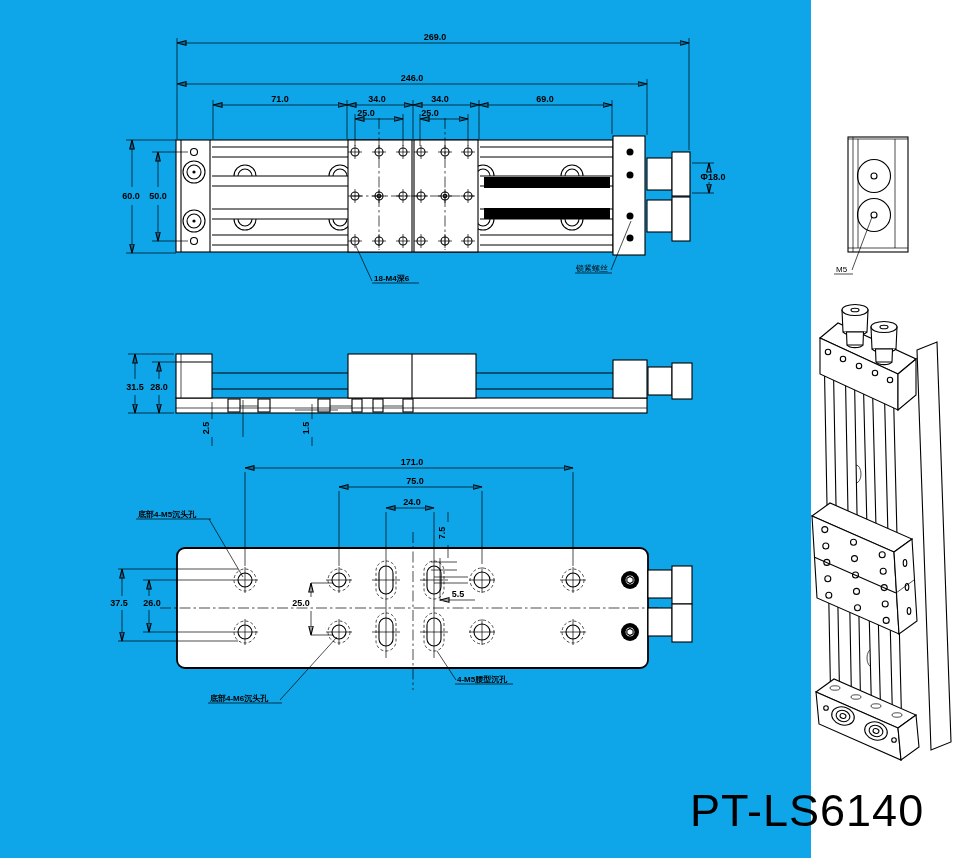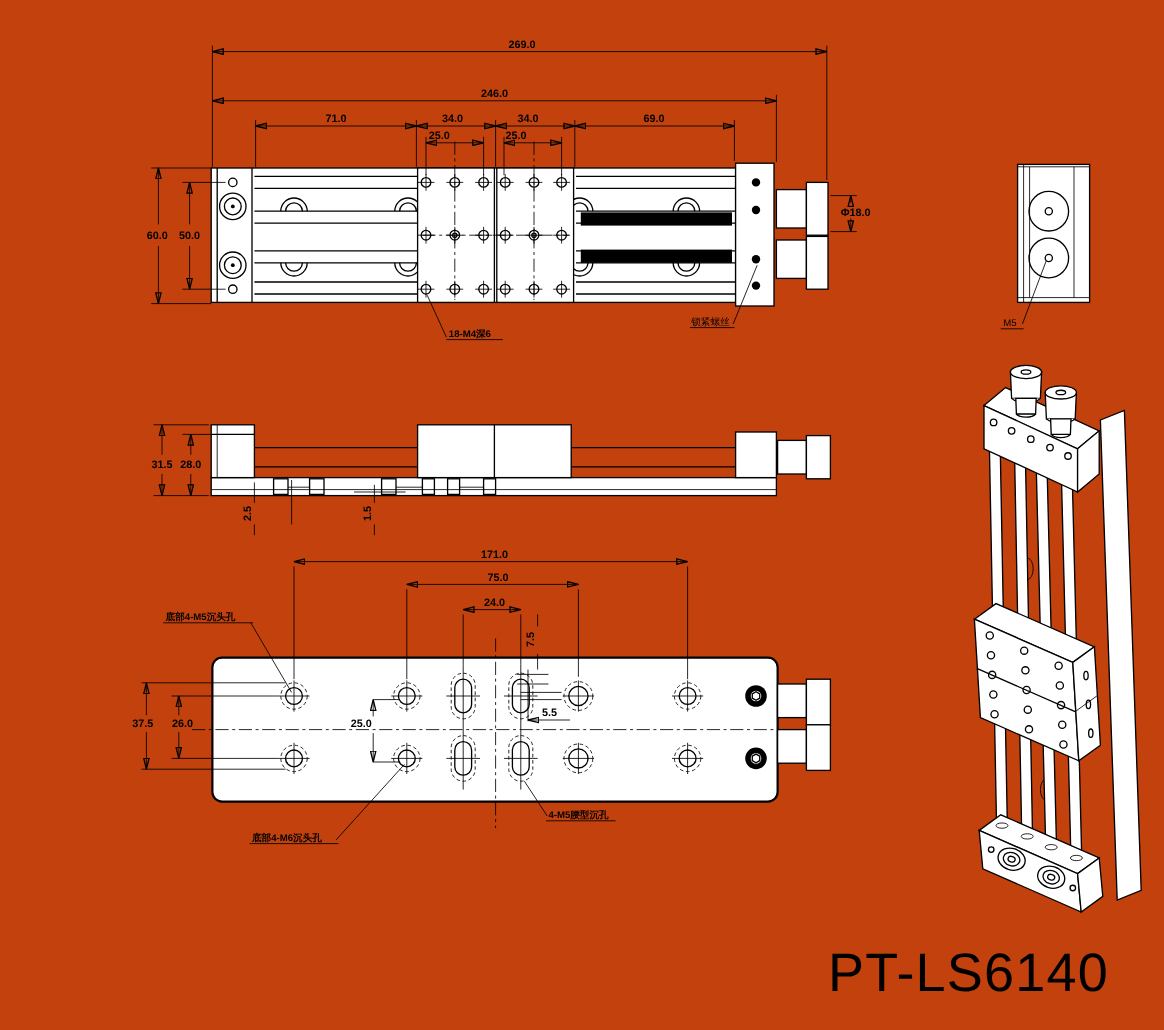--- a/index.html
+++ b/index.html
@@ -1,16 +1,16 @@
 <!DOCTYPE html>
 <html><head>
 <meta charset="utf-8">
 <style>
   html,body{margin:0;padding:0;background:#fff;}
-  .page{width:970px;height:858px;background:#c2410c;position:relative;font-family:"Liberation Sans",sans-serif;}
+  .page{width:811px;height:858px;background:#0ea5e9;position:relative;font-family:"Liberation Sans",sans-serif;}
   svg line,svg path,svg rect,svg circle,svg ellipse,svg polygon{fill:none;stroke:#000;stroke-width:1.1;}
   svg .w{fill:#fff;}
   svg .blk{fill:#000;stroke:none;}
   svg .thin{stroke-width:.7;}
   svg .bold{stroke-width:1.8;}
   svg .dash{stroke-dasharray:3 2.2;}
   svg .cl{stroke-dasharray:11 3 2.5 3;stroke-width:.7;}
   svg text{fill:#000;stroke:none;font-family:"Liberation Sans",sans-serif;}
   svg .dimtxt{font-size:9px;font-weight:bold;text-anchor:middle;}
   svg .cjk{font-size:8px;font-weight:bold;text-anchor:start;}

